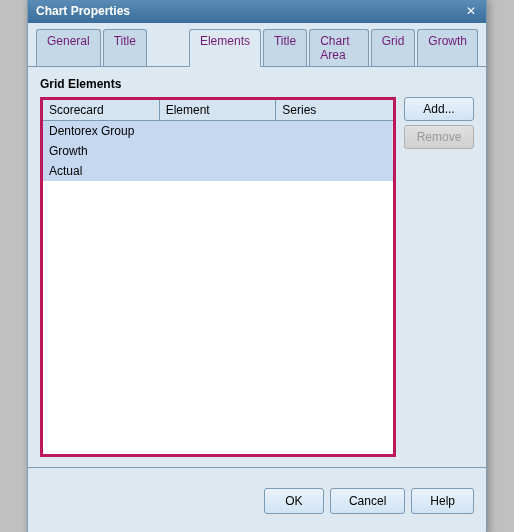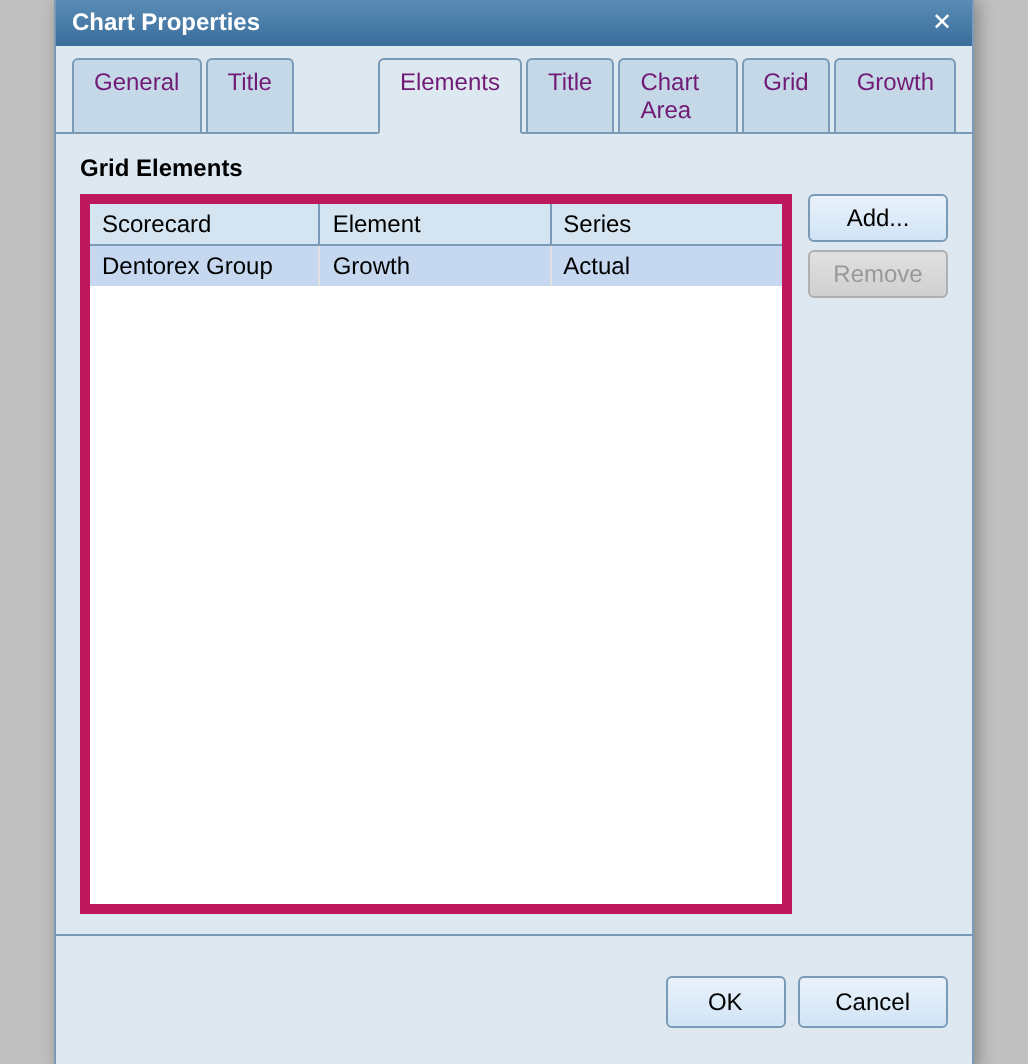--- a/index.html
+++ b/index.html
@@ -83,21 +83,21 @@
       color: #000;
     }
 
     .elements-container {
       display: flex;
       gap: 8px;
     }
 
     .table-area {
       flex: 1;
-      border: 5px solid #be185d;
+      border: 3px solid #be185d;
       background: #fff;
       min-height: 360px;
     }
 
     .table-header {
       display: grid;
       grid-template-columns: 1fr 1fr 1fr;
       background: #d4e4f0;
       border-bottom: 1px solid #7a9ab5;
     }
@@ -108,21 +108,21 @@
       color: #000;
       border-right: 1px solid #7a9ab5;
     }
 
     .table-header-cell:last-child {
       border-right: none;
     }
 
     .table-row {
       display: grid;
-      grid-template-columns: 1fr 1fr 1fr;
+      grid-template-columns: 1fr;
       background: #fff;
     }
 
     .table-row.selected {
       background: #c5d8f0;
     }
 
     .table-cell {
       padding: 3px 6px;
       font-size: 12px;
@@ -226,14 +226,15 @@
       <div class="buttons-column">
         <button class="action-btn">Add...</button>
         <button class="action-btn" disabled="">Remove</button>
       </div>
     </div>
   </div>
 
   <div class="dialog-footer">
     <button class="footer-btn">OK</button>
     <button class="footer-btn">Cancel</button>
+    <button class="footer-btn">Help</button>
   </div>
 </div>
 
 </body></html>

